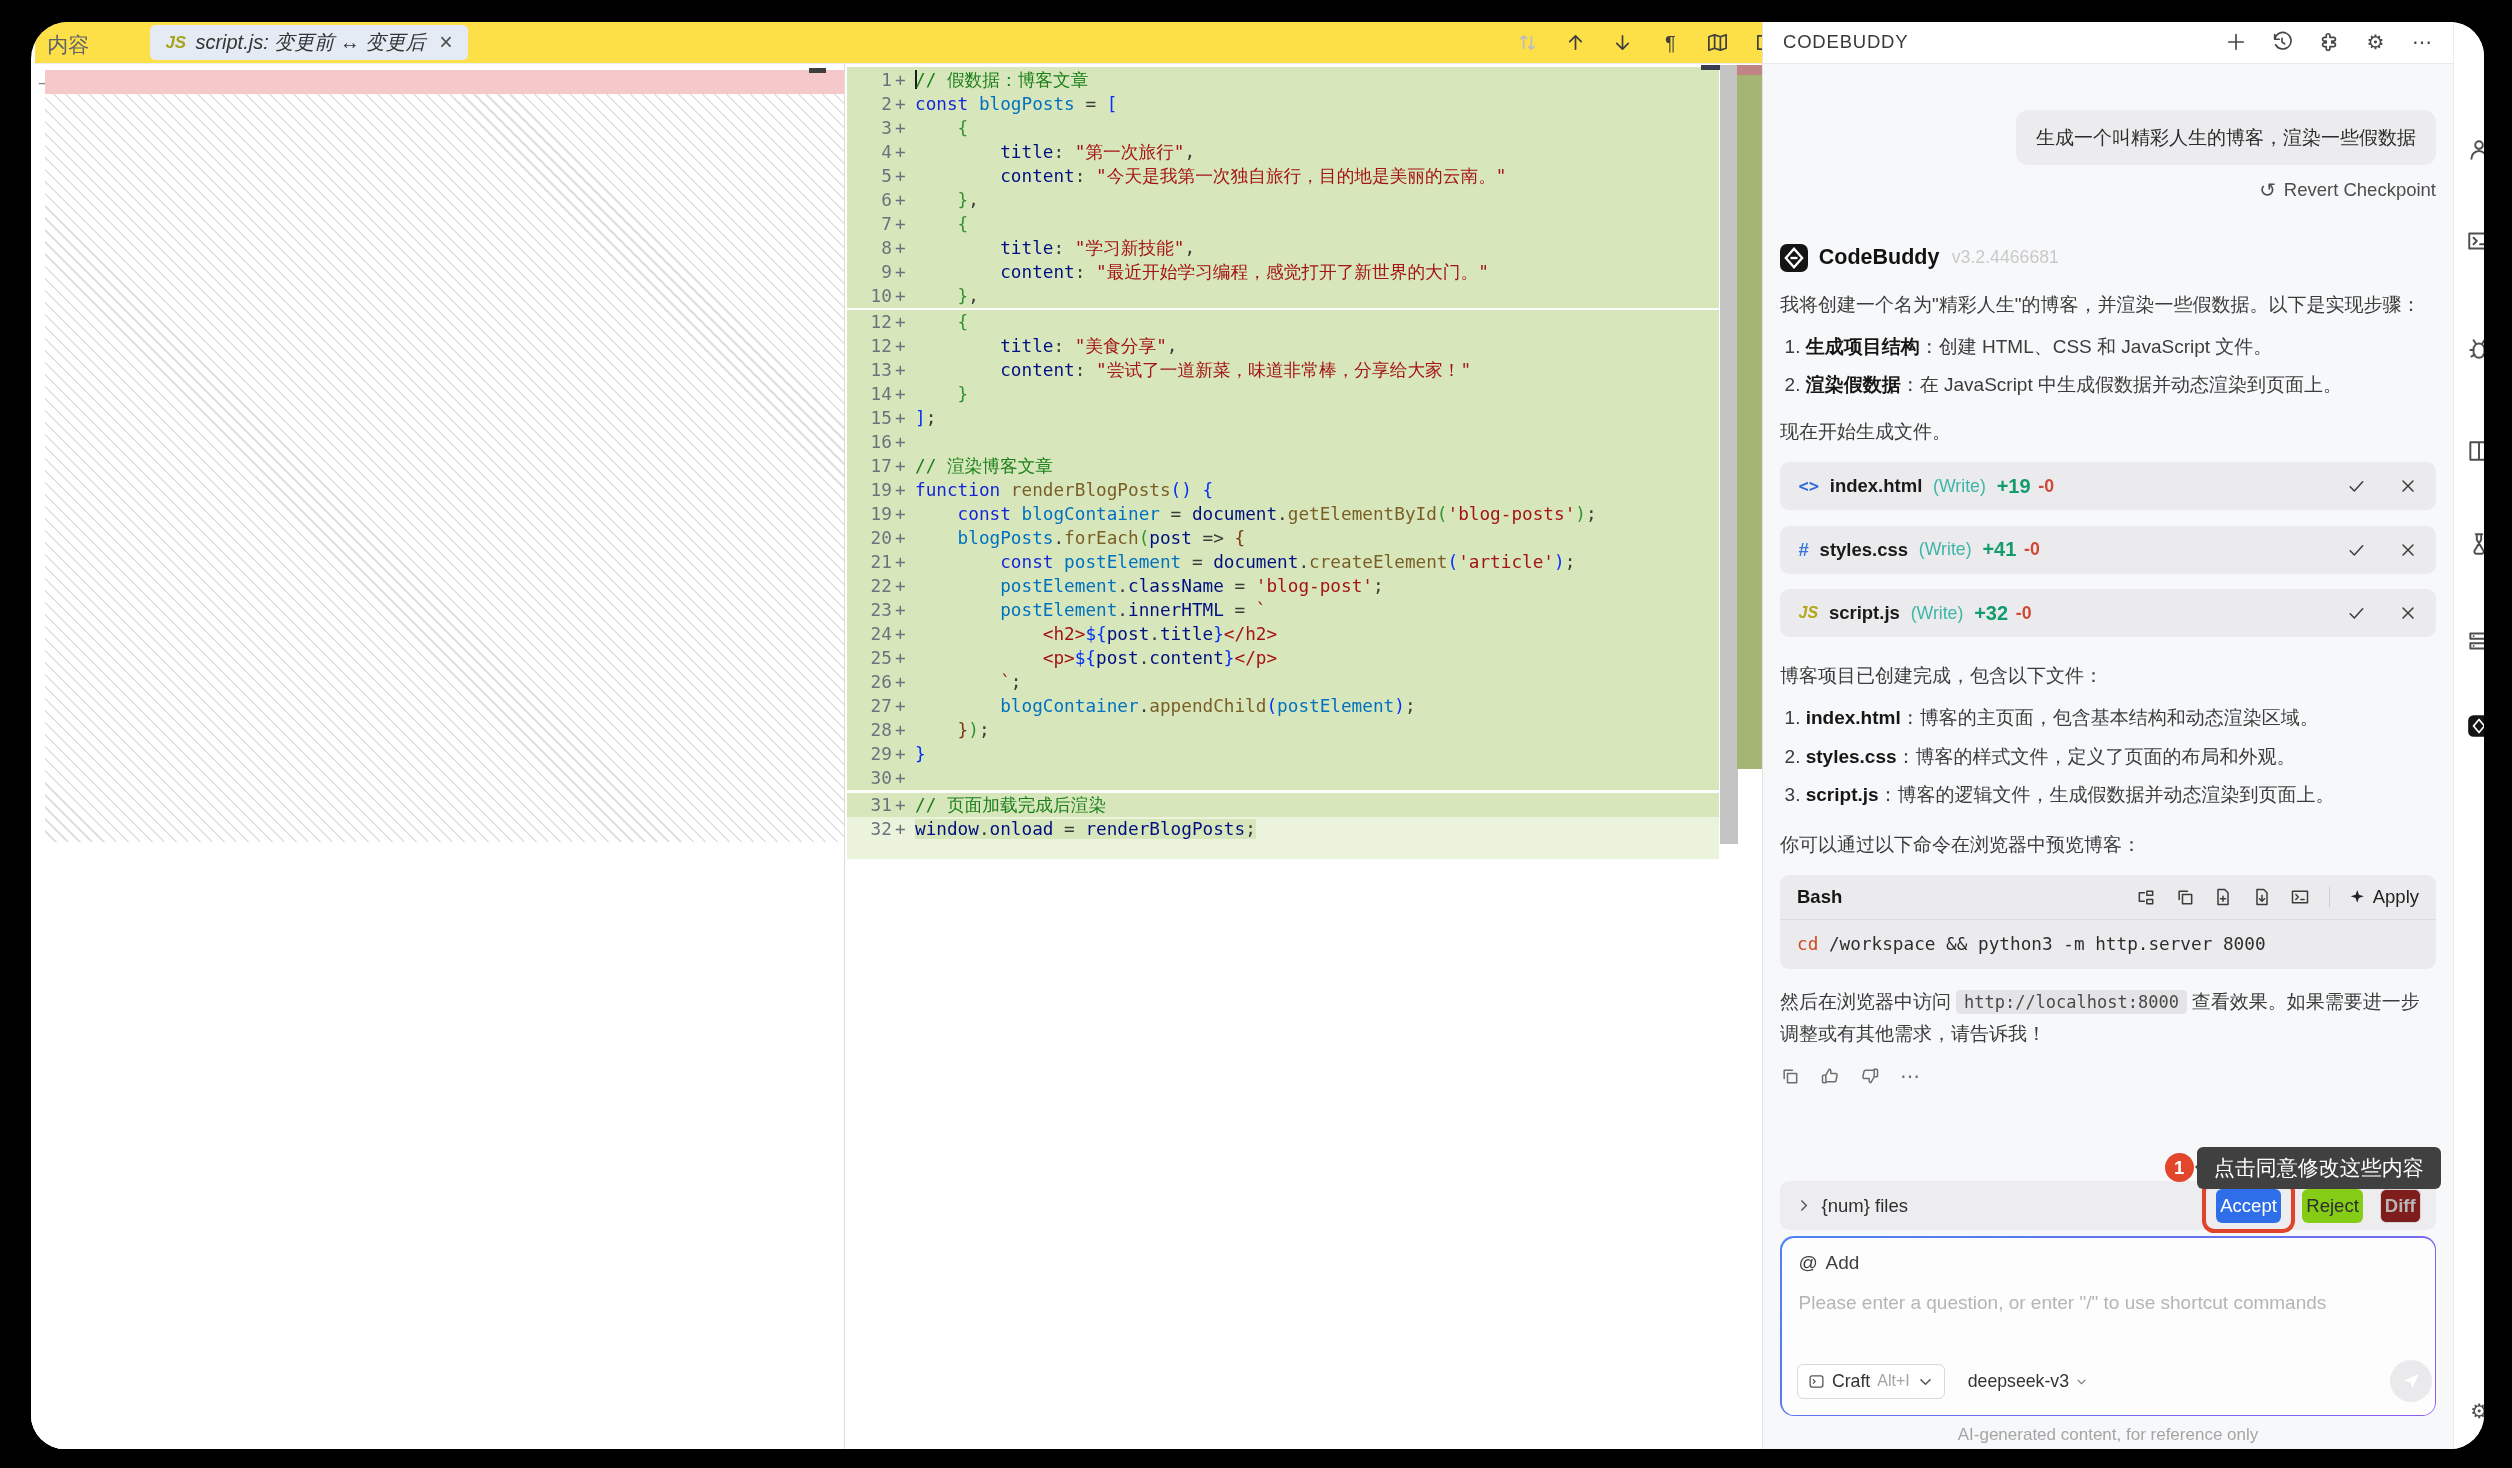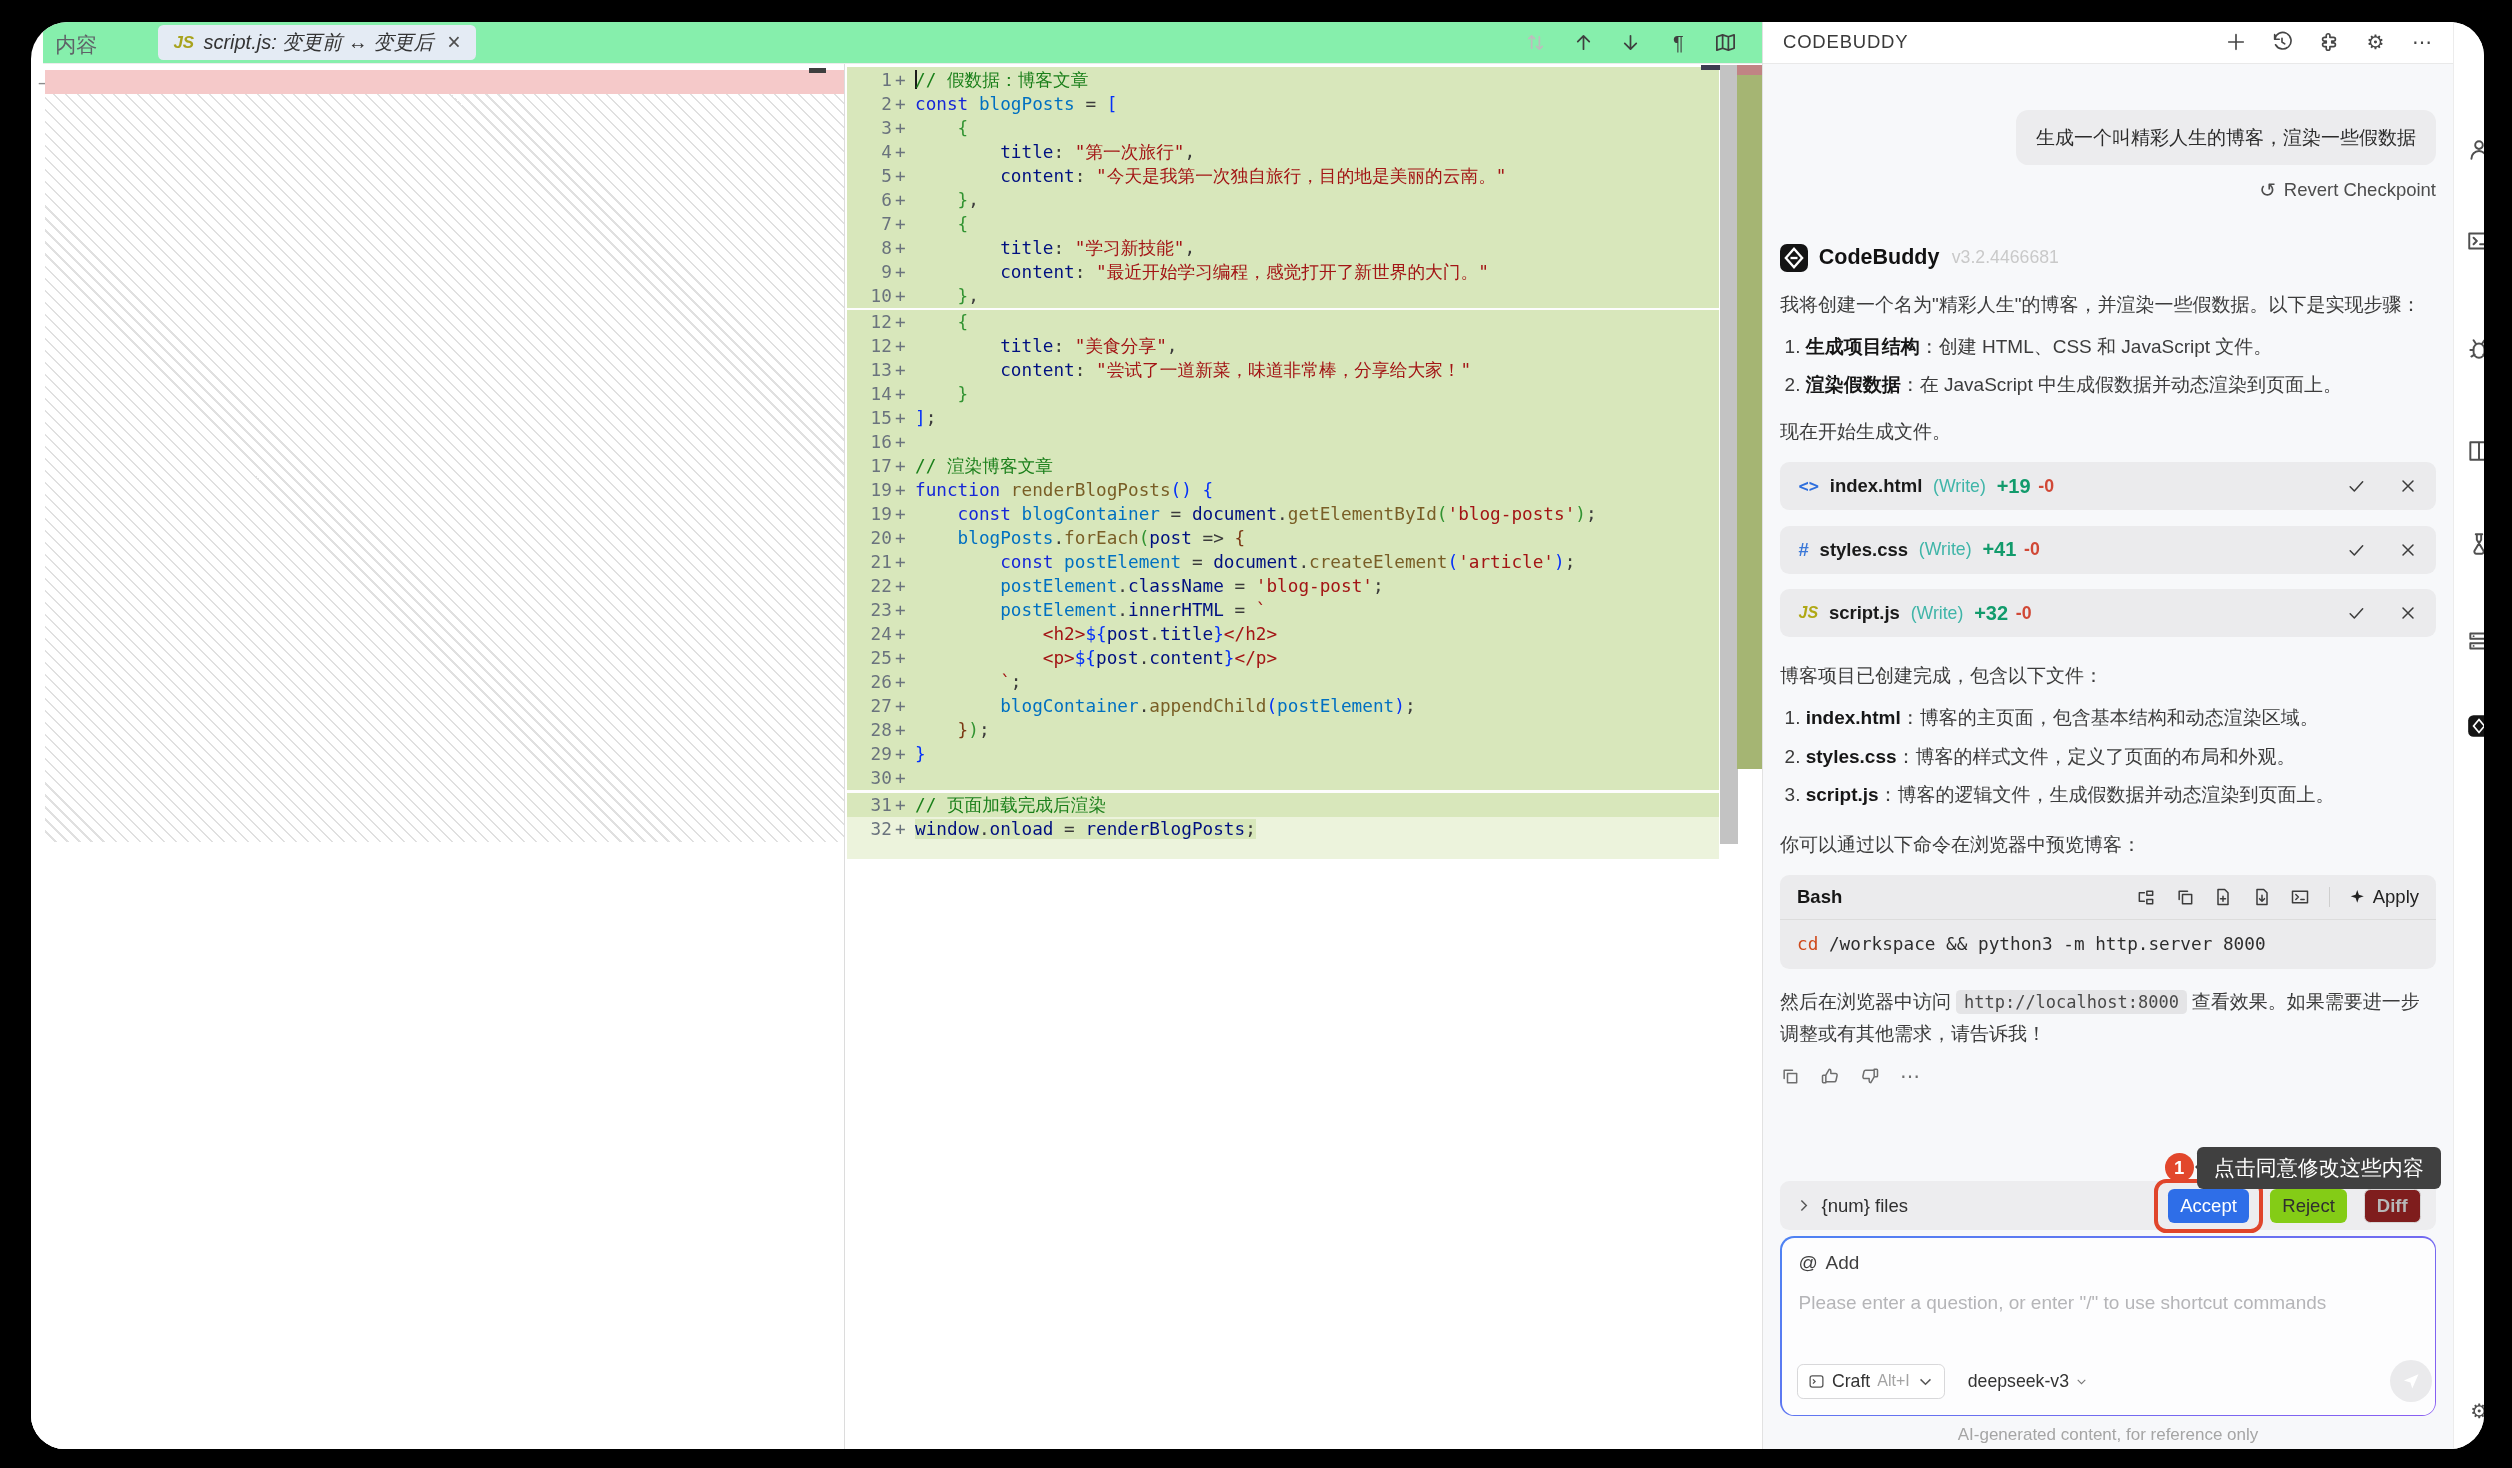--- a/index.html
+++ b/index.html
@@ -5,21 +5,21 @@
   * { box-sizing: border-box; margin: 0; padding: 0; }
   html,body { width:2512px; height:1469px; background:#000; overflow:hidden;
     font-family:"Liberation Sans", sans-serif; }
   .page { position:relative; width:2512px; height:1469px; background:#000; }
 
   
   .window { position:absolute; left:31px; top:21.5px; width:2453px; height:1427px;
     background:#fff; border-radius:37px 34px 34px 34px; overflow:hidden; }
 
   
-  .tabbar { position:absolute; left:12px; top:0; width:1731px; height:42px; background:#86efac;
+  .tabbar { position:absolute; left:4px; top:0; width:1731px; height:42px; background:#fde047;
     border-bottom:0.8px solid #ececec; display:flex; align-items:center; }
   .tab-clip { position:absolute; left:12.3px; top:9.2px; font-size:21px; color:#5f6368; }
   .tab { position:absolute; left:115px; top:3.8px; height:35px; background:#e4ebf4;
     border-radius:5.4px; display:flex; align-items:center; gap:9.2px; padding:0 15.4px;
     font-size:20px; color:#343434; font-style:italic; cursor:pointer; }
   .js-badge { font-style:italic; font-weight:bold; font-size:17px; color:#a8a31d; }
   .tab-close { font-style:normal; font-size:23px; color:#4f4f4f; margin-left:4.6px; }
   .ed-toolbar { position:absolute; left:1481px; top:0; height:42px; display:flex;
     align-items:center; gap:24.6px; color:#3f3f3f; }
   .ed-toolbar .ic, .ed-toolbar .tic { width:23px; height:23px; }
@@ -125,21 +125,21 @@
     border:7.7px solid transparent; border-right-color:#404040; }
 
   
   .bottom { position:absolute; left:17px; right:17px; bottom:0; }
   .files-bar { height:49px; background:#ededef; border-radius:9.2px; display:flex;
     align-items:center; padding:0 15.4px; gap:9.2px; margin-bottom:6.2px; }
   .files-bar .chev { width:17px; height:17px; color:#555; cursor:pointer; }
   .files-label { font-size:18.5px; color:#2f2f2f; }
   .fbtns { margin-left:auto; display:flex; align-items:center; }
   .btn { height:34px; border-radius:6.2px; font-size:18.5px; display:flex; align-items:center;
-    justify-content:center; padding:0 12px; cursor:pointer; border:none; }
+    justify-content:center; padding:0 4px; cursor:pointer; border:none; }
   .btn-accept { background:#2e6ee8; color:#fff; }
   .accept-wrap { position:relative; }
   .accept-ring { position:absolute; left:-14px; right:-14px; top:-10px; bottom:-10px;
     border:4.6px solid #e0452b; border-radius:12.3px; pointer-events:none; }
   .btn-reject { background:#84cc16; color:#2f2f2f; margin-left:21.5px; }
   .btn-diff { background:#7f1d1d; border:0.8px solid #d6d6d6; color:#b7b7b7; margin-left:17px;font-weight:bold; }
 
   .input-wrap { border-radius:14px; padding:1.5px;
     background:linear-gradient(150deg,#4d82f3 0%,#6b6ff0 55%,#8a5ef2 100%); }
   .input-inner { position:relative; background:#fdfdfe; border-radius:12.3px; height:177px;

